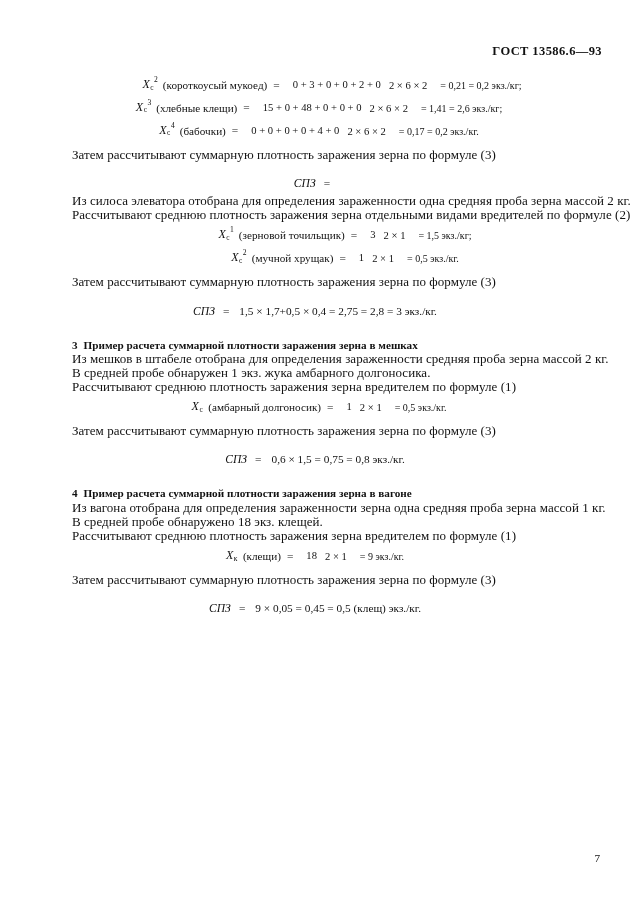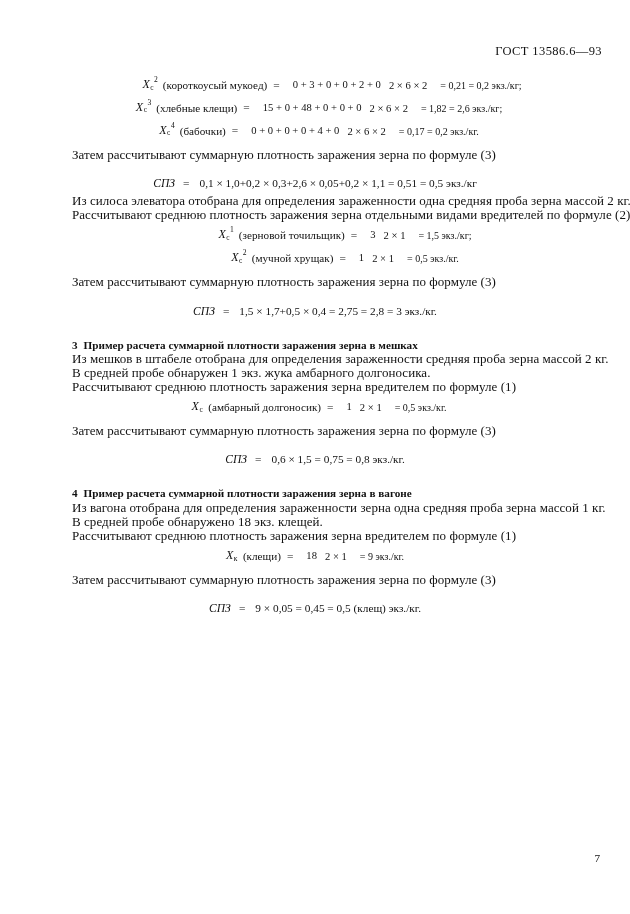--- a/index.html
+++ b/index.html
@@ -22,21 +22,21 @@
     width: 630px;
     height: 914px;
   }
 
   
   .doc-header {
     position: absolute;
     top: 44px;
     right: 28px;
     font-family: "Liberation Serif", "DejaVu Serif", serif;
-    font-weight: normal;
+    font-weight: bold;
     font-size: 12.5px;
     letter-spacing: 0.4px;
     white-space: nowrap;
   }
 
   
   .content {
     position: absolute;
     left: 72px;
     top: 72px;
@@ -187,21 +187,21 @@
 
       <div class="formula-row indent-b">
         <span class="f-var"><span>X</span><span class="f-sub">с</span><span class="f-sup">3</span></span>
         <span class="f-text">(хлебные клещи)</span>
         <span class="f-op">=</span>
         <span class="frac">
           <span class="num-part">15 + 0 + 48 + 0 + 0 + 0</span>
           <span class="bar"></span>
           <span class="den-part">2 × 6 × 2</span>
         </span>
-        <span class="f-tail">= 1,82 = 2,6 экз./кг;</span>
+        <span class="f-tail">= 1,41 = 2,6 экз./кг;</span>
       </div>
 
       <div class="formula-row indent-b">
         <span class="f-var"><span>X</span><span class="f-sub">с</span><span class="f-sup">4</span></span>
         <span class="f-text">(бабочки)</span>
         <span class="f-op">=</span>
         <span class="frac">
           <span class="num-part">0 + 0 + 0 + 0 + 4 + 0</span>
           <span class="bar"></span>
           <span class="den-part">2 × 6 × 2</span>
@@ -211,21 +211,20 @@
 
       <div class="gap-s"></div>
 
       <div class="body-line">Затем рассчитывают суммарную плотность заражения зерна по формуле (3)</div>
 
       <div class="gap-m"></div>
 
       <div class="spz-row">
         <span class="spz-name">СПЗ</span>
         <span class="f-op">=</span>
-        <span class="spz-expr">0,1 × 1,0+0,2 × 0,3+2,6 × 0,05+0,2 × 1,1 = 0,51 = 0,5 экз./кг</span>
       </div>
     </div>
 
     <div>
       <div class="body-line">Из силоса элеватора отобрана для определения зараженности одна средняя проба зерна массой 2 кг.</div>
       <div class="body-line">Рассчитывают среднюю плотность заражения зерна отдельными видами вредителей по формуле (2)</div>
 
       <div class="formula-row indent-c">
         <span class="f-var"><span>X</span><span class="f-sub">с</span><span class="f-sup">1</span></span>
         <span class="f-text">(зерновой точильщик)</span>

